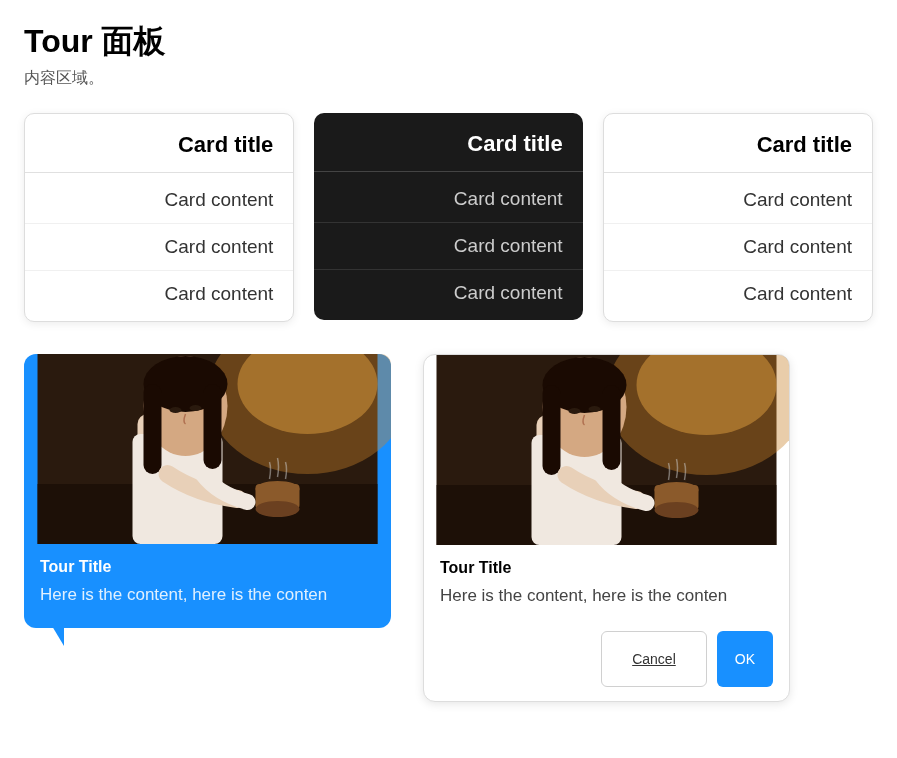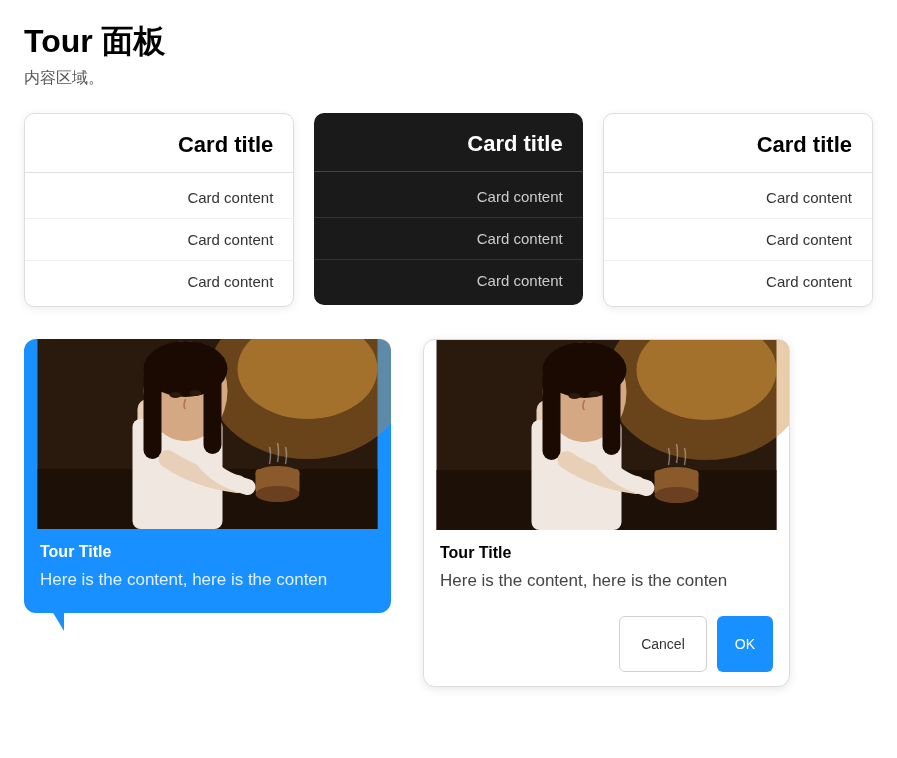--- a/index.html
+++ b/index.html
@@ -75,21 +75,21 @@
       color: #000;
       border-bottom: 1px solid #e0e0e0;
     }
 
     .card-body {
       padding: 4px 0;
     }
 
     .card-item {
       padding: 12px 20px;
-      font-size: 15px;
+      font-size: 19px;
     }
 
     .card-light .card-item {
       color: #333;
       border-bottom: 1px solid #f0f0f0;
     }
 
     .card-dark .card-item {
       color: #ccc;
       border-bottom: 1px solid #333;
@@ -187,27 +187,28 @@
     }
 
     .tour-actions {
       display: flex;
       justify-content: flex-end;
       gap: 10px;
       padding: 6px 16px 14px;
     }
 
     .btn-cancel {
-      padding: 6px 21px;
+      padding: 6px 30px;
       border: 1px solid #d0d0d0;
       background: #fff;
       color: #333;
       border-radius: 6px;
       font-size: 14px;
       cursor: pointer;
+      text-decoration: underline;
     }
 
     .btn-ok {
       padding: 20px 18px;
       border: none;
       background: #1890ff;
       color: #fff;
       border-radius: 6px;
       font-size: 14px;
       cursor: pointer;

